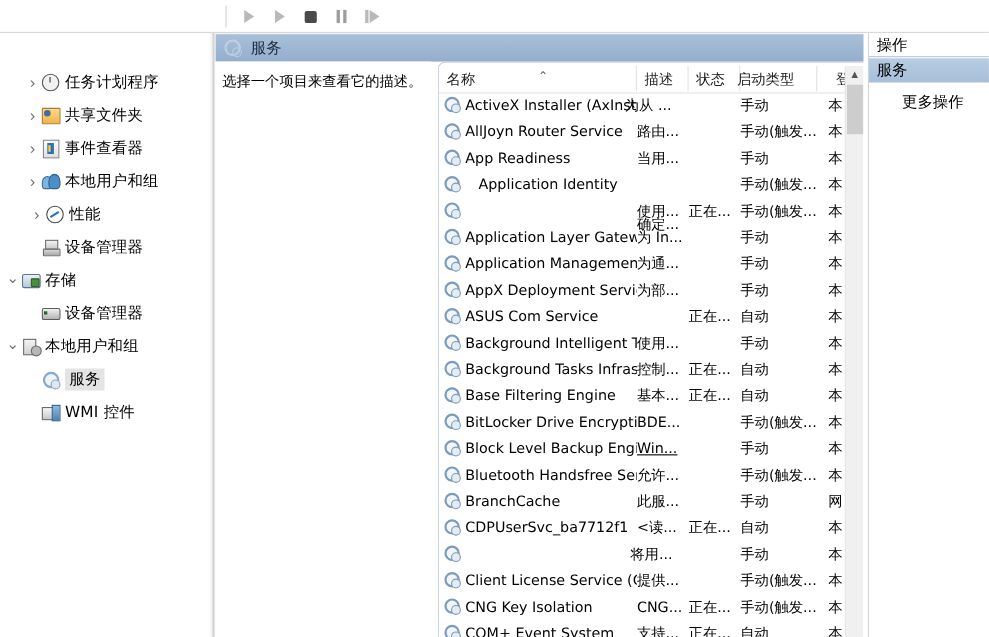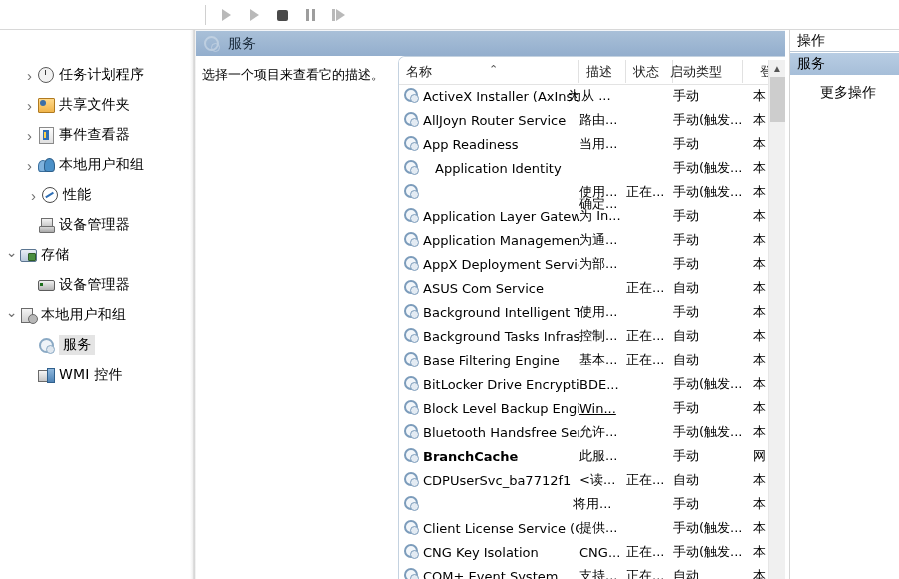--- a/index.html
+++ b/index.html
@@ -812,21 +812,21 @@
             <div class="row">
               <span class="row-gear"></span>
               <div class="cell cell-name" style="left: 0px; width: 180px;">Bluetooth Handsfree Ser...</div>
               <div class="cell" style="left: 180px; width: 47px;">允许...</div>
               <div class="cell" style="left: 227px; width: 47px;"></div>
               <div class="cell" style="left: 274px; width: 80px;">手动(触发...</div>
               <div class="cell" style="left: 354px; width: 30px;">本</div>
             </div>
             <div class="row">
               <span class="row-gear"></span>
-              <div class="cell cell-name" style="left: 0px; width: 180px; font-weight: bold;">BranchCache</div>
+              <div class="cell cell-name" style="left: 0px; width: 180px;">BranchCache</div>
               <div class="cell" style="left: 180px; width: 47px;">此服...</div>
               <div class="cell" style="left: 227px; width: 47px;"></div>
               <div class="cell" style="left: 274px; width: 80px;">手动</div>
               <div class="cell" style="left: 354px; width: 30px;">网</div>
             </div>
             <div class="row">
               <span class="row-gear"></span>
               <div class="cell cell-name" style="left: 0px; width: 180px;">CDPUserSvc_ba7712f1</div>
               <div class="cell" style="left: 180px; width: 47px;">&lt;读...</div>
               <div class="cell" style="left: 227px; width: 47px;">正在...</div>

